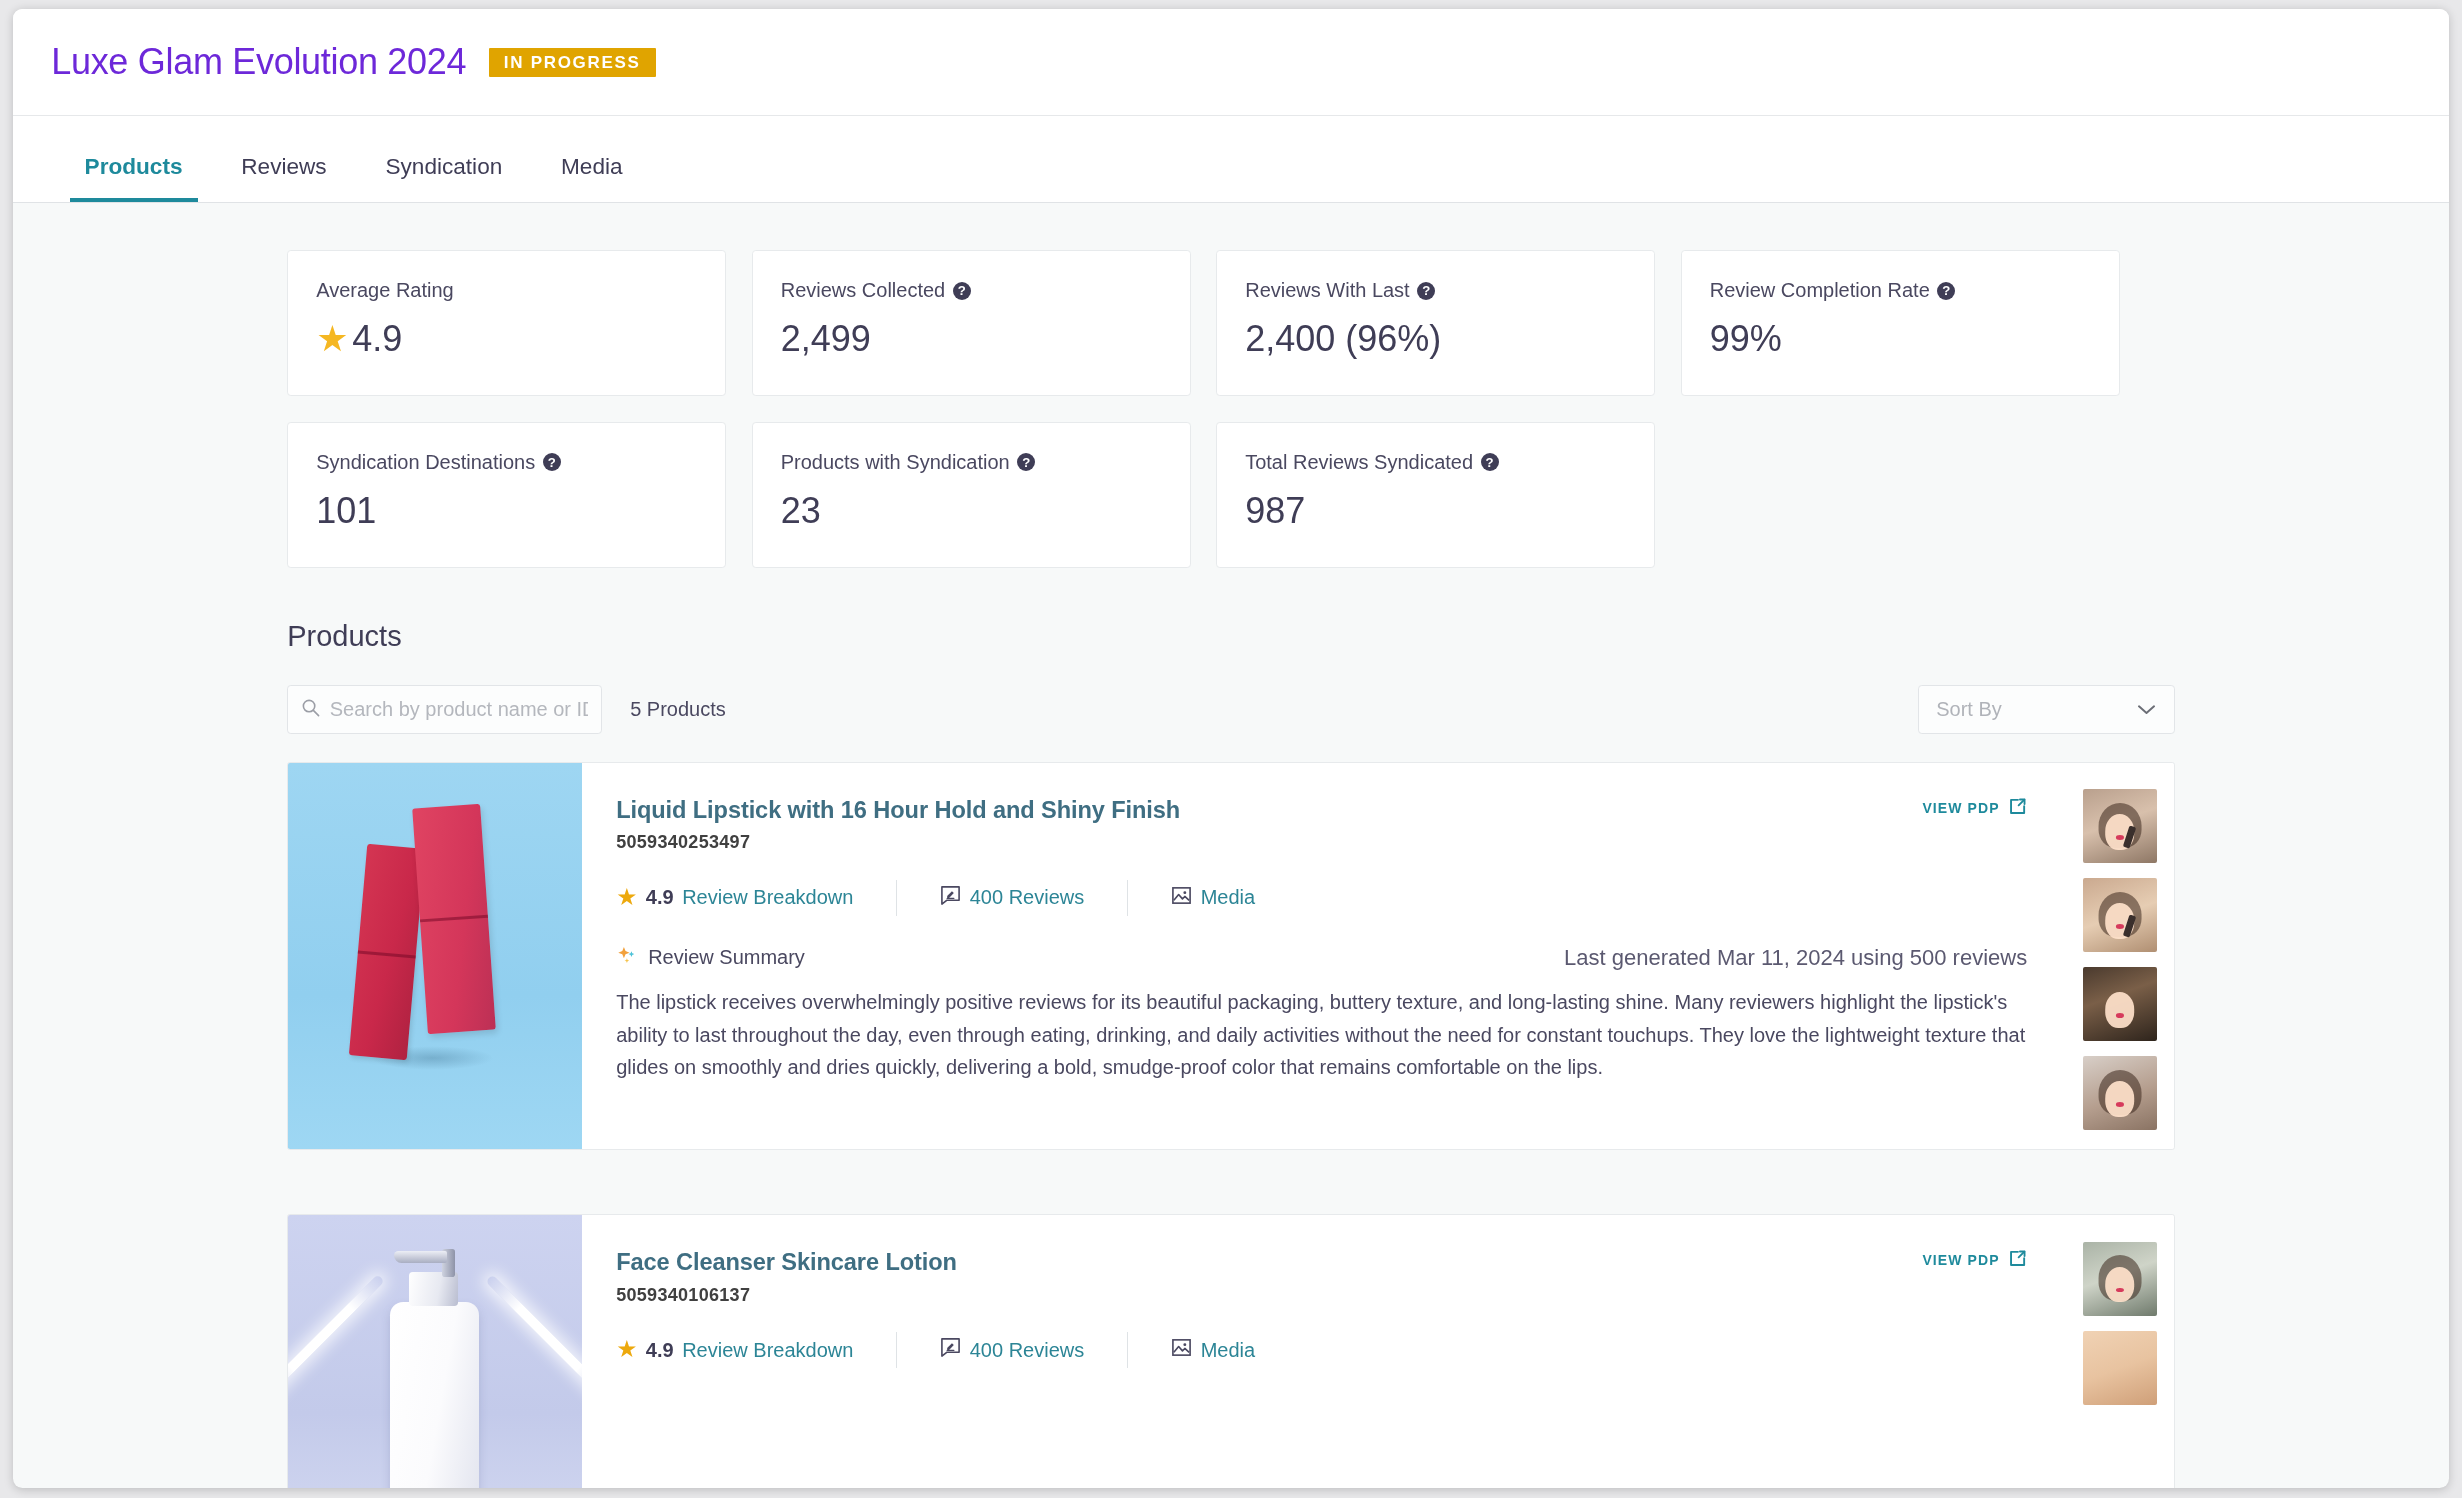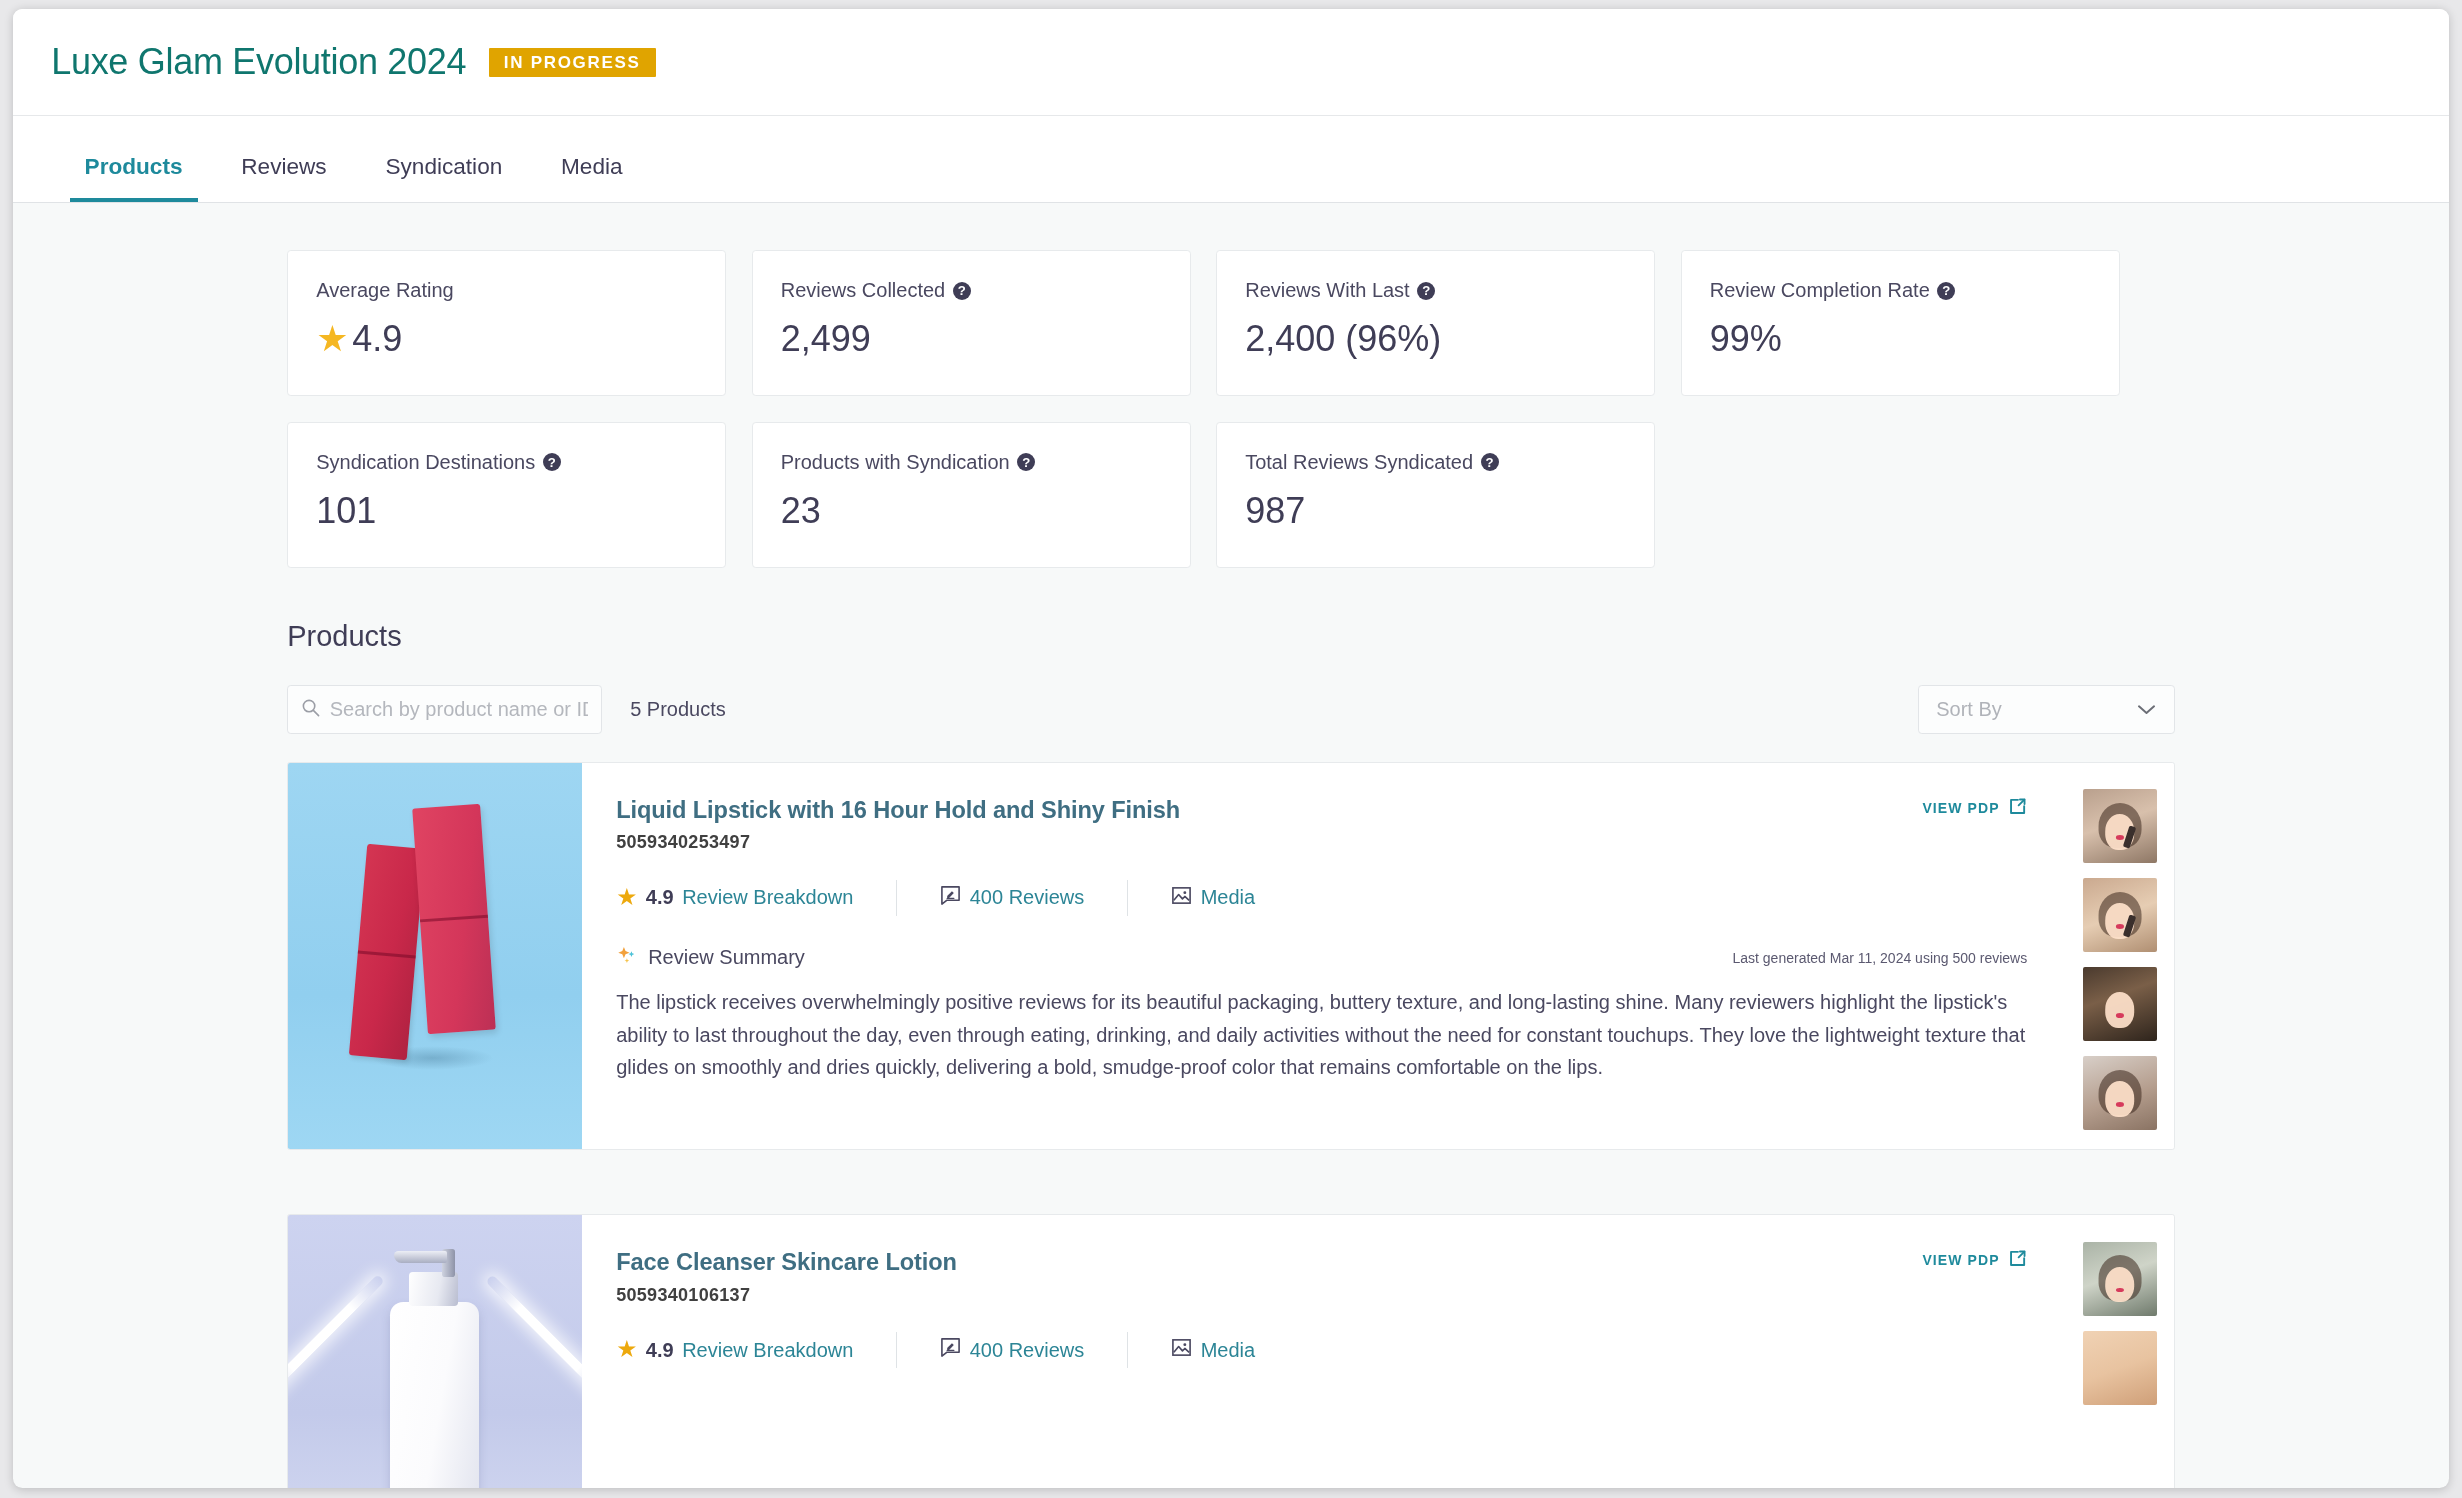--- a/index.html
+++ b/index.html
@@ -24,21 +24,21 @@
     height: 107px;
     background: #ffffff;
     display: flex;
     align-items: center;
     padding-left: 38px;
     border-bottom: 0.9px solid #e6e8ea;
   }
   .app-title {
     font-size: 36px;
     font-weight: 400;
-    color: #0f766e;
+    color: #6d28d9;
     letter-spacing: -0.3px;
   }
   .status-badge {
     margin-left: 22.6px;
     background: #e0a400;
     color: #ffffff;
     font-size: 17px;
     font-weight: 700;
     letter-spacing: 1.7px;
     padding: 6.6px 15px 5.7px 15px;
@@ -313,21 +313,21 @@
     display: flex;
     align-items: center;
     margin-top: 28px;
   }
   .summary-label {
     display: flex; align-items: center; gap: 9.4px;
     font-size: 20px; color: #4a4860;
   }
   .last-generated {
     margin-left: auto;
-    font-size: 14px;
+    font-size: 22px;
     color: #5b5970;
     white-space: nowrap;
   }
   .summary-text {
     margin-top: 15px;
     font-size: 20px;
     line-height: 1.62;
     color: #4a4860;
     max-width: 1486px;
   }

